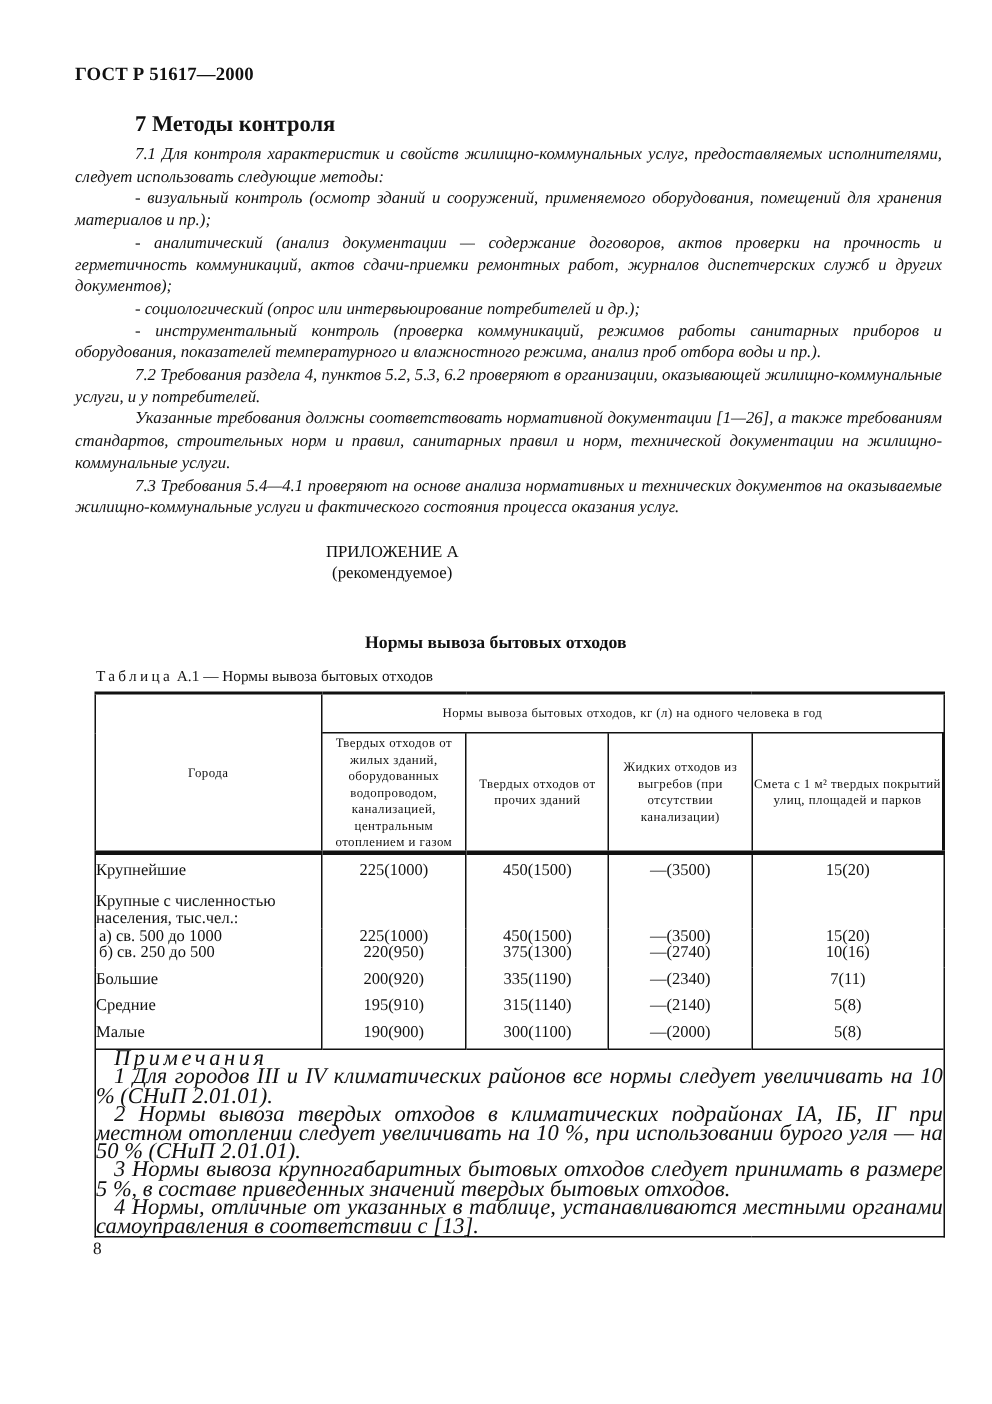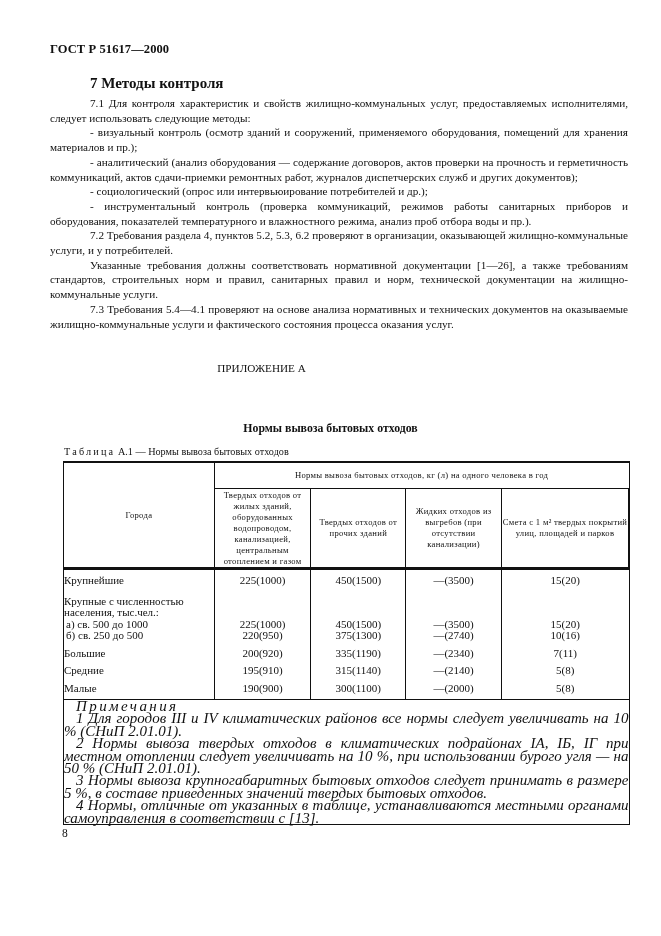--- a/index.html
+++ b/index.html
@@ -4,21 +4,21 @@
 <style>
   html, body { margin: 0; padding: 0; background: #ffffff; }
   body {
     width: 661px; height: 936px; position: relative; overflow: hidden;
     font-family: "Liberation Serif", "DejaVu Serif", serif; color: #111;
   }
   .abs { position: absolute; }
   .doc-id { left: 50px; top: 42px; font-weight: bold; font-size: 12.5px; letter-spacing: 0.1px; }
   .section-title { left: 90px; top: 75px; font-weight: bold; font-size: 15px; }
   .text-block { left: 50px; width: 578px; top: 96px; font-size: 11.2px; line-height: 14.7px; text-align: justify; }
-  .text-block p { margin: 0; }
+  .text-block p { margin: 0; font-style: italic; }
   .ind { text-indent: 40px; }
   .annex { left: 0; width: 523px; top: 362px; text-align: center; font-size: 11.2px; line-height: 13.5px; }
   .annex-title { left: 0; width: 661px; top: 421px; text-align: center; font-weight: bold; font-size: 11.8px; }
   .table-caption { left: 64px; top: 446px; font-size: 10.2px; }
   .table-caption .spaced { letter-spacing: 2.2px; }
   table.norms {
     position: absolute; left: 63px; top: 461px; width: 567px;
     border-collapse: collapse; font-size: 11px;
   }
   table.norms td, table.norms th { border: 1px solid #111; padding: 0; vertical-align: middle; }
@@ -45,30 +45,31 @@
 </head>
 <body>
 
 <div class="abs doc-id">ГОСТ Р 51617—2000</div>
 
 <div class="abs section-title">7  Методы контроля</div>
 
 <div class="abs text-block">
   <p class="ind">7.1 Для контроля характеристик и свойств жилищно-коммунальных услуг, предоставляемых исполнителями, следует использовать следующие методы:</p>
   <p class="ind">- визуальный контроль (осмотр зданий и сооружений, применяемого оборудования, помещений для хранения материалов и пр.);</p>
-  <p class="ind">- аналитический (анализ оборудования — содержание договоров, актов проверки на прочность и герметичность коммуникаций, актов сдачи-приемки ремонтных работ, журналов диспетчерских служб и других документов);</p>
+  <p class="ind">- аналитический (анализ документации — содержание договоров, актов проверки на прочность и герметичность коммуникаций, актов сдачи-приемки ремонтных работ, журналов диспетчерских служб и других документов);</p>
   <p class="ind">- социологический (опрос или интервьюирование потребителей и др.);</p>
   <p class="ind">- инструментальный контроль (проверка коммуникаций, режимов работы санитарных приборов и оборудования, показателей температурного и влажностного режима, анализ проб отбора воды и пр.).</p>
   <p class="ind">7.2 Требования раздела 4, пунктов 5.2, 5.3, 6.2 проверяют в организации, оказывающей жилищно-коммунальные услуги, и у потребителей.</p>
   <p class="ind">Указанные требования должны соответствовать нормативной документации [1—26], а также требованиям стандартов, строительных норм и правил, санитарных правил и норм, технической документации на жилищно-коммунальные услуги.</p>
   <p class="ind">7.3 Требования 5.4—4.1 проверяют на основе анализа нормативных и технических документов на оказываемые жилищно-коммунальные услуги и фактического состояния процесса оказания услуг.</p>
 </div>
 
 <div class="abs annex">
   <div>ПРИЛОЖЕНИЕ А</div>
+  <div>(рекомендуемое)</div>
 </div>
 
 <div class="abs annex-title">Нормы вывоза бытовых отходов</div>
 
 <div class="abs table-caption"><span class="spaced">Таблица</span><span> А.1 — Нормы вывоза бытовых отходов</span></div>
 
 <table class="norms">
   <colgroup>
     <col style="width:151px">
       <col style="width:97px">

